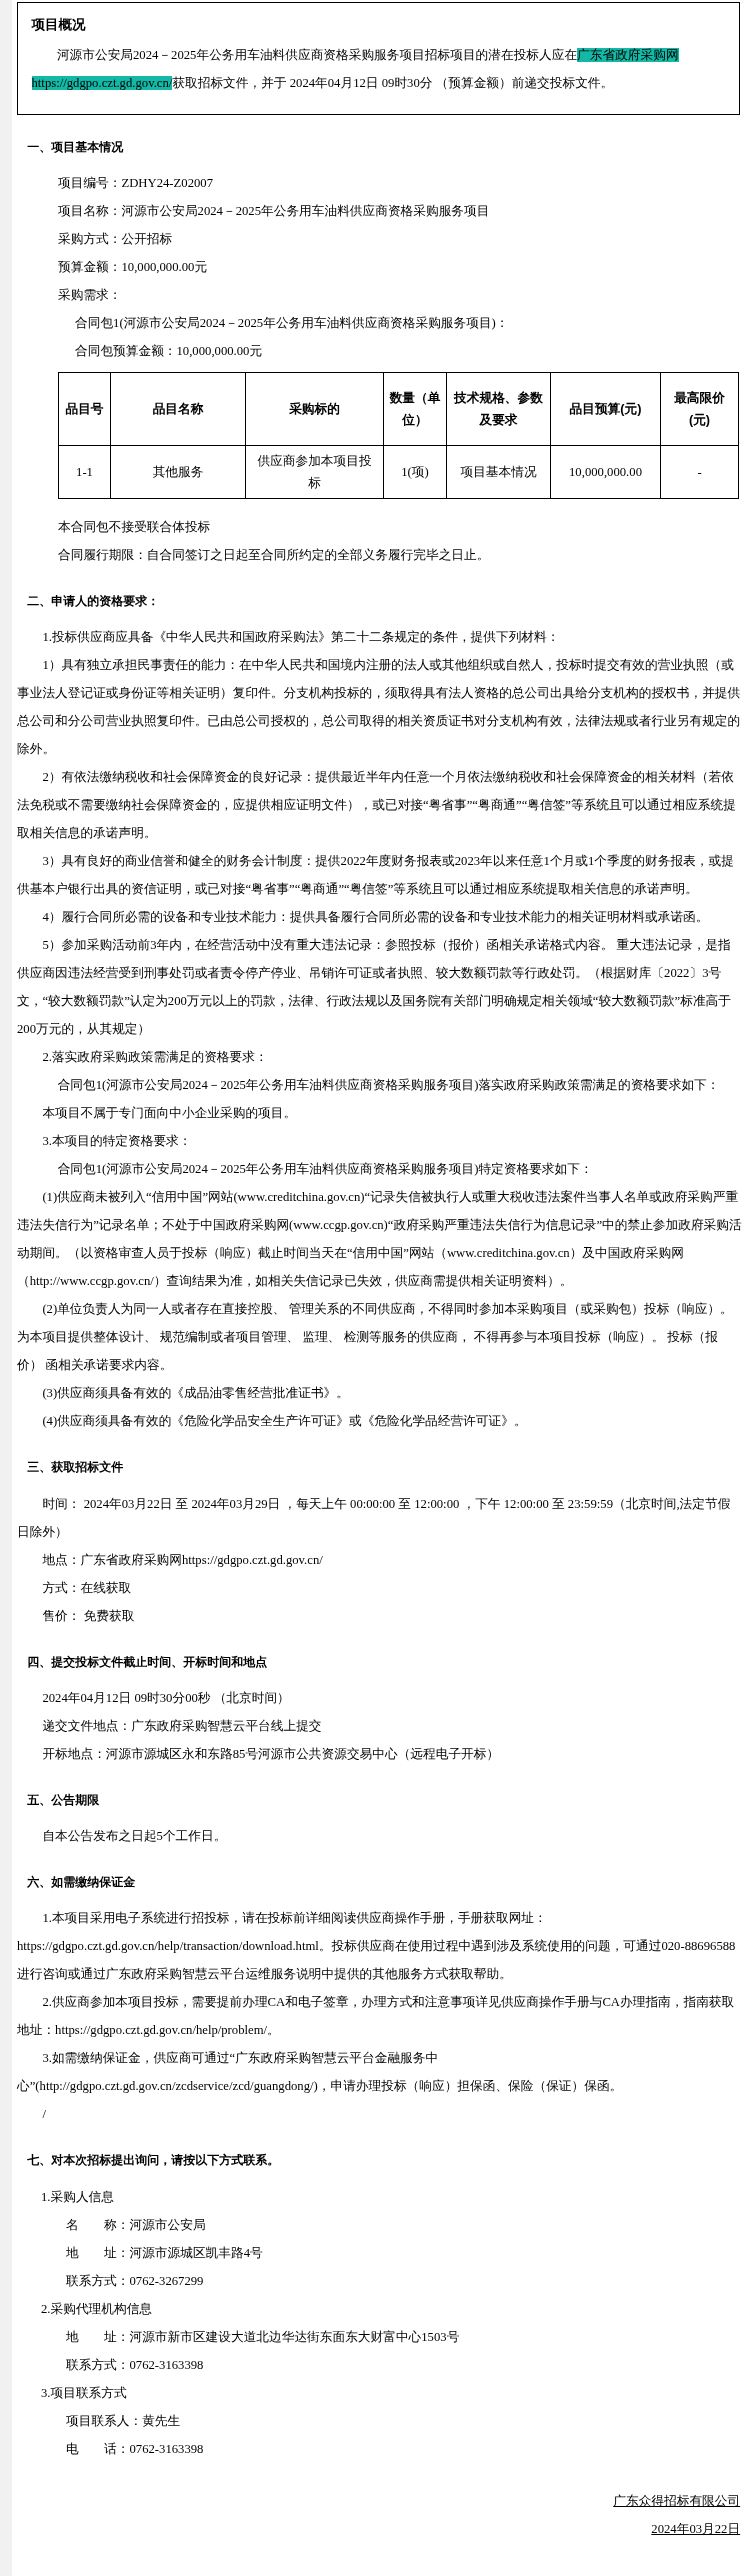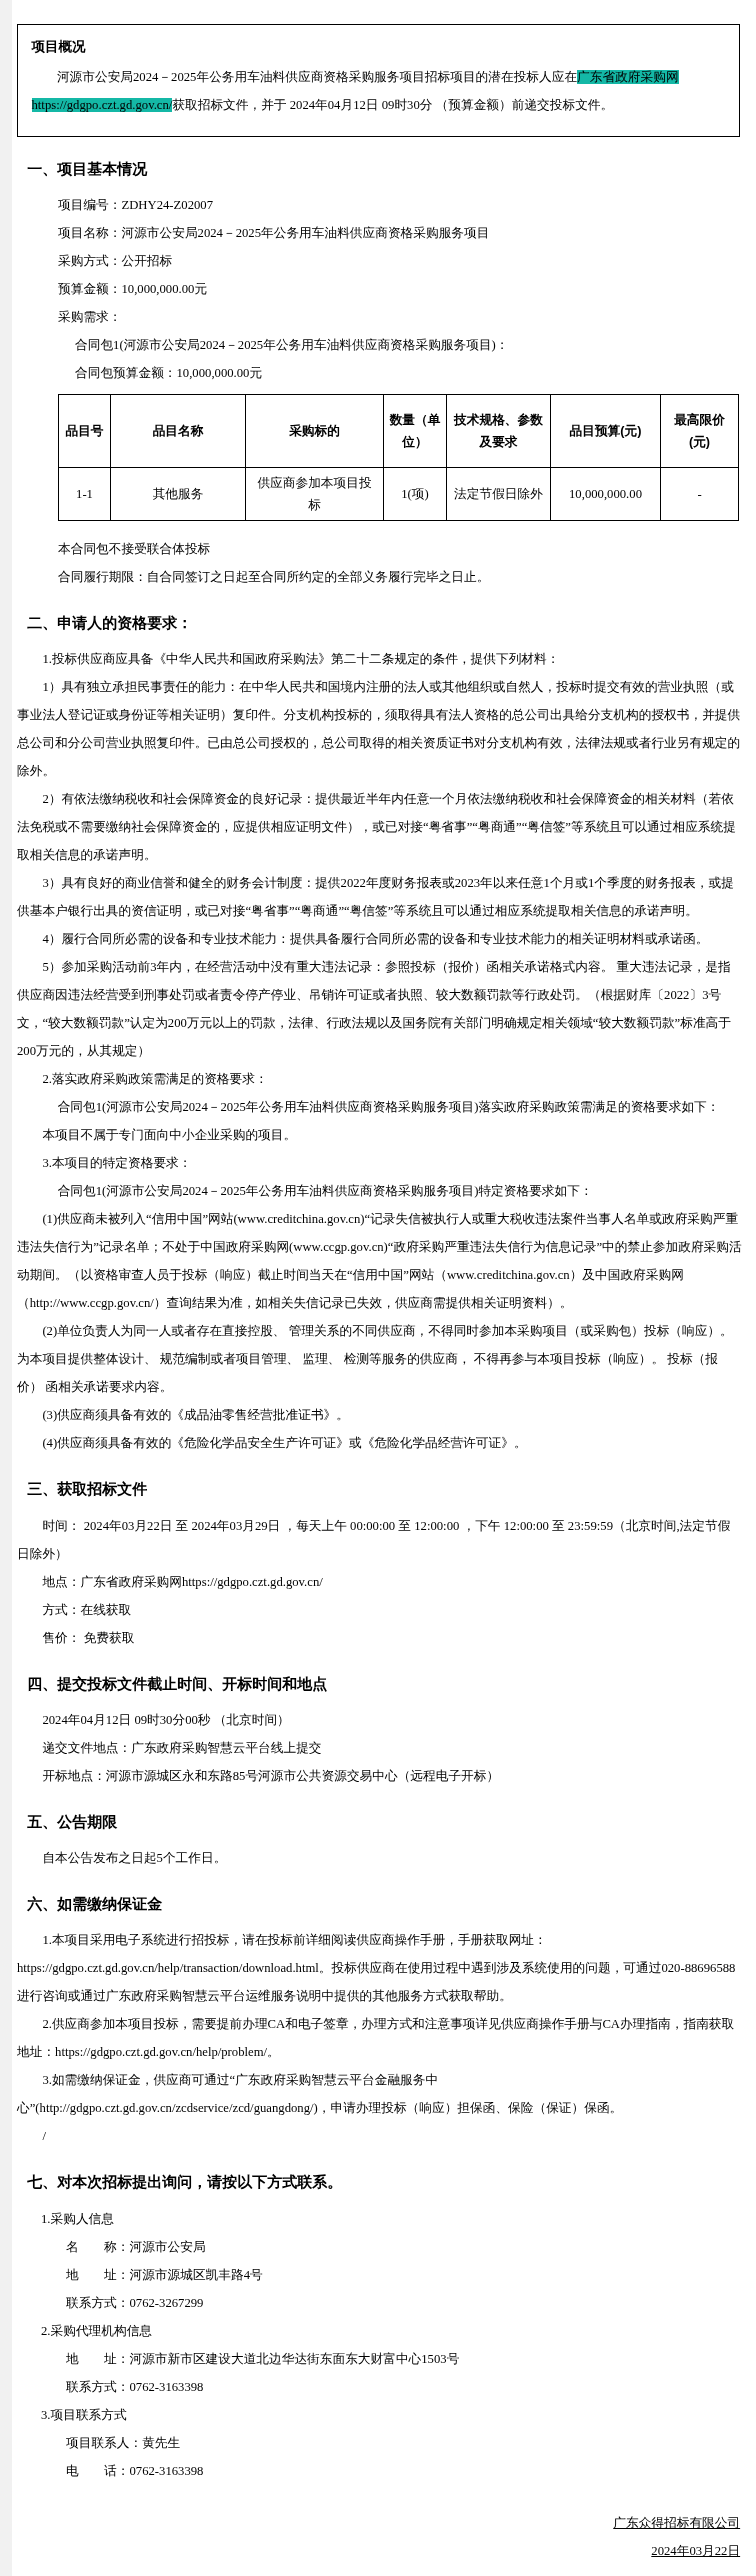--- a/index.html
+++ b/index.html
@@ -3,32 +3,32 @@
 <meta charset="utf-8">
 <style>
   html,body{margin:0;padding:0;}
   body{
     width:757px;height:2576px;overflow:hidden;position:relative;
     background:#ffffff;color:#000;
     font-family:"Liberation Serif","DejaVu Serif",serif;
     font-size:12.7px;
   }
   .left-strip{position:absolute;left:0;top:0;width:12px;height:2576px;background:#f1f1f1;}
-  .content{margin-left:17px;margin-right:15.2px;padding-top:24px;}
+  .content{margin-left:17px;margin-right:15.2px;padding-top:2px;}
 
   
   .box{border:1.7px solid #000;padding:10.2px 13.5px 17px 13.5px;margin-right:1.7px;}
   .box-title{font-family:"Liberation Sans","DejaVu Sans",sans-serif;font-weight:bold;font-size:13.5px;line-height:24px;}
   .intro{line-height:28px;text-indent:2em;margin:3.4px 0 0 0;}
   .hl{background:#14b8a6;}
 
   
   .sec-heading{
     font-family:"Liberation Sans","DejaVu Sans",sans-serif;
-    font-weight:bold;font-size:15px;line-height:20.3px;
+    font-weight:bold;font-size:12px;line-height:20.3px;
     margin:22px 0 12px 10.2px;
   }
 
   .para{line-height:28px;text-indent:2em;margin:0;}
   .field{line-height:28px;padding-left:41px;margin:0;}
   .field-deep{line-height:28px;padding-left:58px;margin:0;}
   .note{margin-top:13.5px;}
 
   
   table.items{border-collapse:collapse;margin:6.8px 0 0 41px;table-layout:fixed;}
@@ -89,21 +89,21 @@
         <th>品目预算(元)</th>
         <th>最高限价(元)</th>
       </tr>
     </thead>
     <tbody>
       <tr>
         <td>1-1</td>
         <td>其他服务</td>
         <td>供应商参加本项目投标</td>
         <td>1(项)</td>
-        <td>法定节假日除外</td>
+        <td>项目基本情况</td>
         <td>10,000,000.00</td>
         <td>-</td>
       </tr>
     </tbody>
   </table>
 
   <p class="field note">本合同包不接受联合体投标</p>
   <p class="field">合同履行期限：自合同签订之日起至合同所约定的全部义务履行完毕之日止。</p>
 
   <div class="sec-heading">二、申请人的资格要求：</div>

